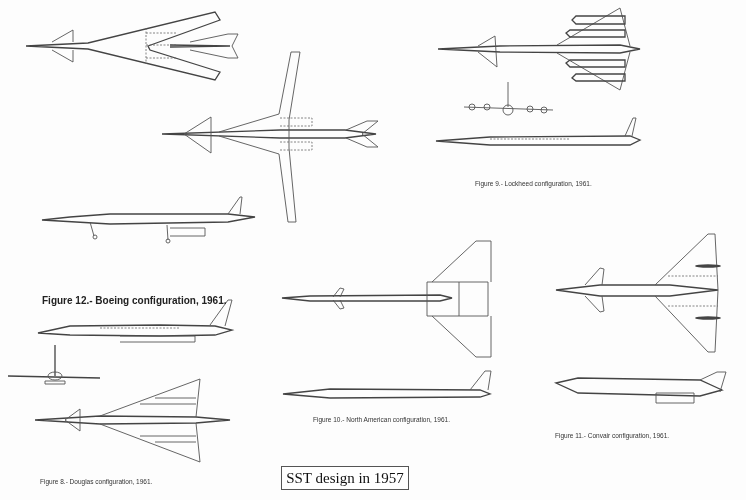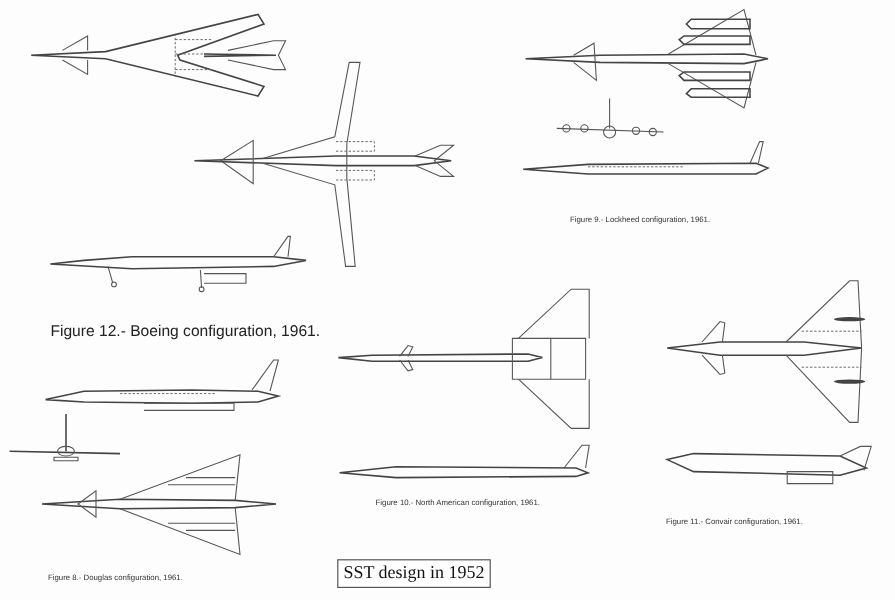--- a/index.html
+++ b/index.html
@@ -1,20 +1,20 @@
 <!DOCTYPE html>
 <html><head>
 <meta charset="utf-8">
 <style>
   html, body { margin:0; padding:0; background:#ffffff; }
   #canvas { position:relative; width:746px; height:500px; overflow:hidden; background:#fdfdfd; }
   svg.drawings { position:absolute; left:0; top:0; }
   .cap { position:absolute; font-family:"Liberation Sans", sans-serif; color:#333; white-space:nowrap; }
   .cap.small { font-size:6.5px; }
-  .cap.big { font-size:13px; font-weight:normal; color:#222; }
+  .cap.big { font-size:10px; font-weight:bold; color:#222;margin-top:27px; }
   .title-box { position:absolute; left:281px; top:466px; width:128px; height:24px; border:1.5px solid #555;
     background:#fff; font-family:"Liberation Serif", serif; font-size:15px; color:#111;
     display:flex; align-items:center; justify-content:center; box-sizing:border-box; }
   .ln { fill:none; stroke:#555; stroke-width:0.9; }
   .lnb { fill:none; stroke:#444; stroke-width:1.3; }
   .dash { fill:none; stroke:#666; stroke-width:0.8; stroke-dasharray:2 1.5; }
   .fill { fill:#444; stroke:none; }
 </style>
 </head>
 <body>
@@ -113,14 +113,14 @@
     <path class="ln" d="M140 404 L196 404 M155 398 L196 398 M140 436 L196 436 M155 442 L196 442"></path>
   </g>
 </svg>
 
 <div class="cap small" style="left:475px; top:180px;">Figure 9.- Lockheed configuration, 1961.</div>
 <div class="cap big" style="left:42px; top:268px;">Figure 12.- Boeing configuration, 1961.</div>
 <div class="cap small" style="left:313px; top:416px;">Figure 10.- North American configuration, 1961.</div>
 <div class="cap small" style="left:555px; top:432px;">Figure 11.- Convair configuration, 1961.</div>
 <div class="cap small" style="left:40px; top:478px;">Figure 8.- Douglas configuration, 1961.</div>
 
-<div class="title-box">SST design in 1952</div>
+<div class="title-box">SST design in 1957</div>
 </div>
 
 </body></html>

